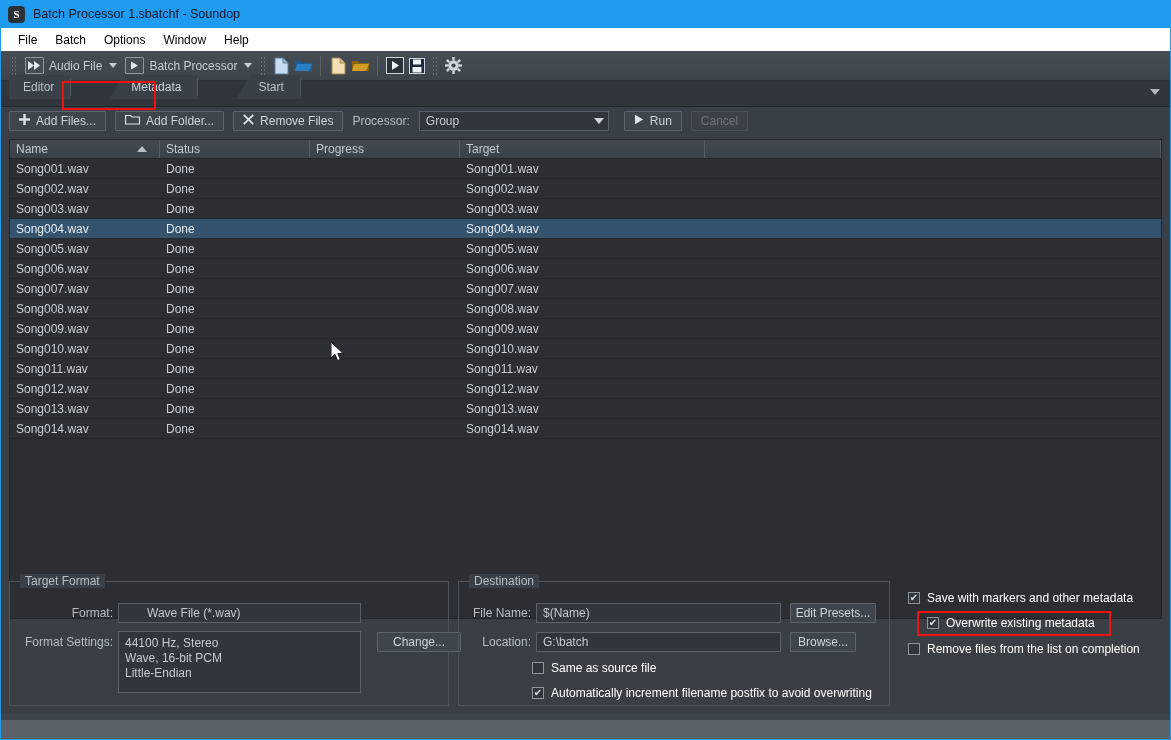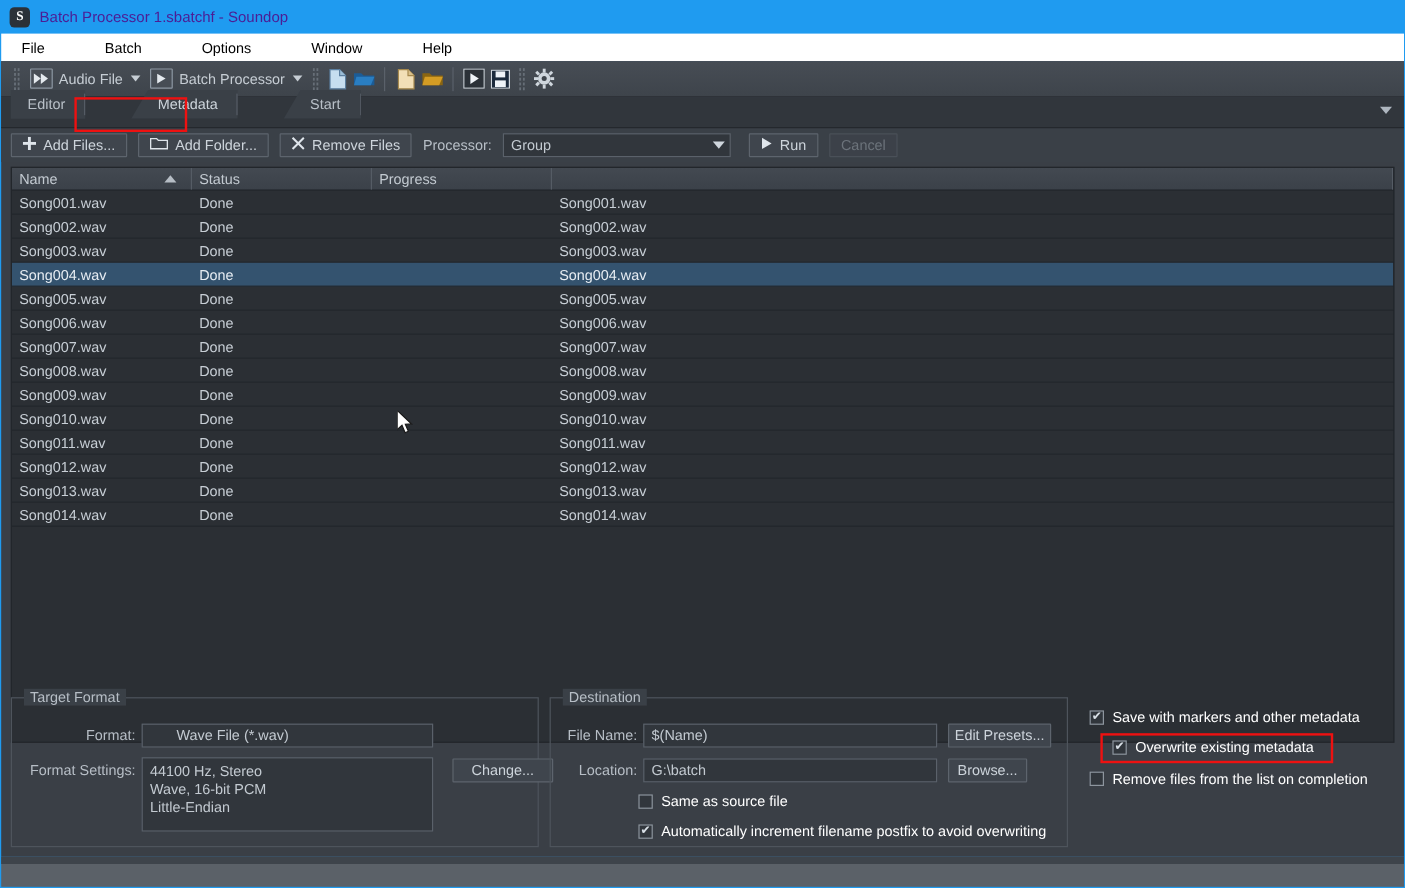--- a/index.html
+++ b/index.html
@@ -26,31 +26,30 @@
   }
   .app-icon {
     width: 17px; height: 17px; border-radius: 4px;
     background: #2b3138;
     display: flex; align-items: center; justify-content: center;
     color: #ffffff; font-size: 11px; font-weight: bold;
     font-family: "Liberation Serif", serif;
     flex: 0 0 auto;
   }
   .title-text {
-    color: #4c1d95; font-size: 12.5px; font-family: "Liberation Sans", sans-serif;
+    color: #0f172a; font-size: 12.5px; font-family: "Liberation Sans", sans-serif;
     white-space: nowrap;
   }
 
   
   .menubar {
     position: absolute; left: 1px; top: 28px; width: 1169px; height: 23px;
     background: #ffffff;
     display: flex; align-items: center;
     padding-left: 8px;
-    gap: 32px;
   }
   .menu-item {
     color: #000000; font-size: 12px; padding: 2px 9px; white-space: nowrap;
     cursor: default;
   }
 
   
   .body-wrap {
     position: absolute; left: 1px; top: 51px; width: 1169px; height: 663px;
     background: #3a3f46;
@@ -415,20 +414,23 @@
         <div class="hcell c-name">
           <span>Name</span>
           <span class="sort-asc"></span>
         </div>
         <div class="hcell c-status">
           <span>Status</span>
         </div>
         <div class="hcell c-progress">
           <span>Progress</span>
         </div>
+        <div class="hcell c-target">
+          <span>Target</span>
+        </div>
         <div class="hcell c-rest"></div>
       </div>
       <div id="list-rows">
           <div class="row">
             <div class="cell c-name">Song001.wav</div>
             <div class="cell c-status">Done</div>
             <div class="cell c-progress"></div>
             <div class="cell c-target">Song001.wav</div>
             <div class="cell c-rest"></div>
           </div>

